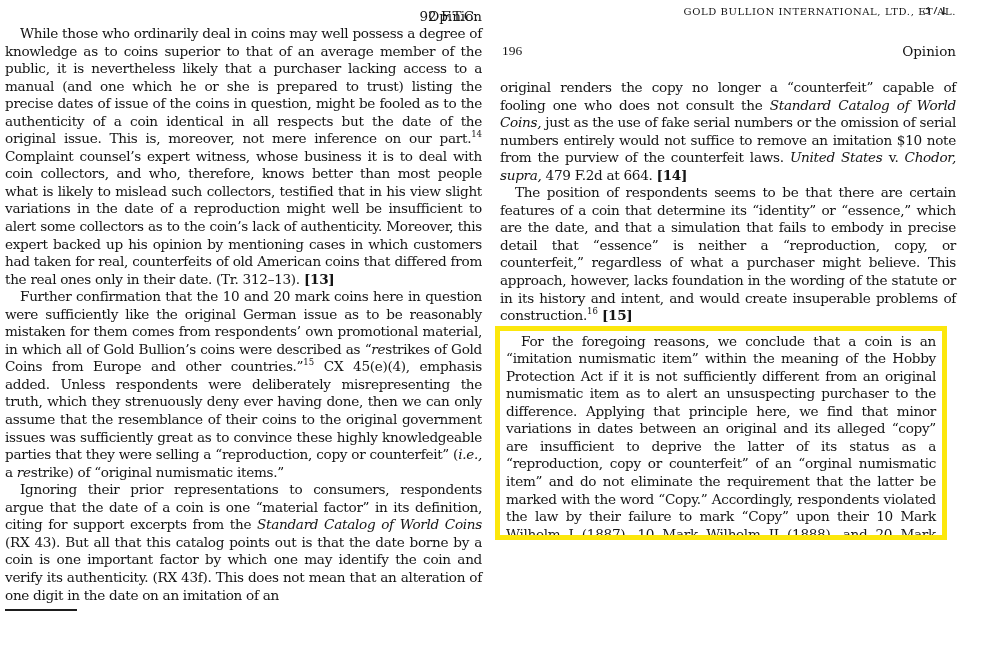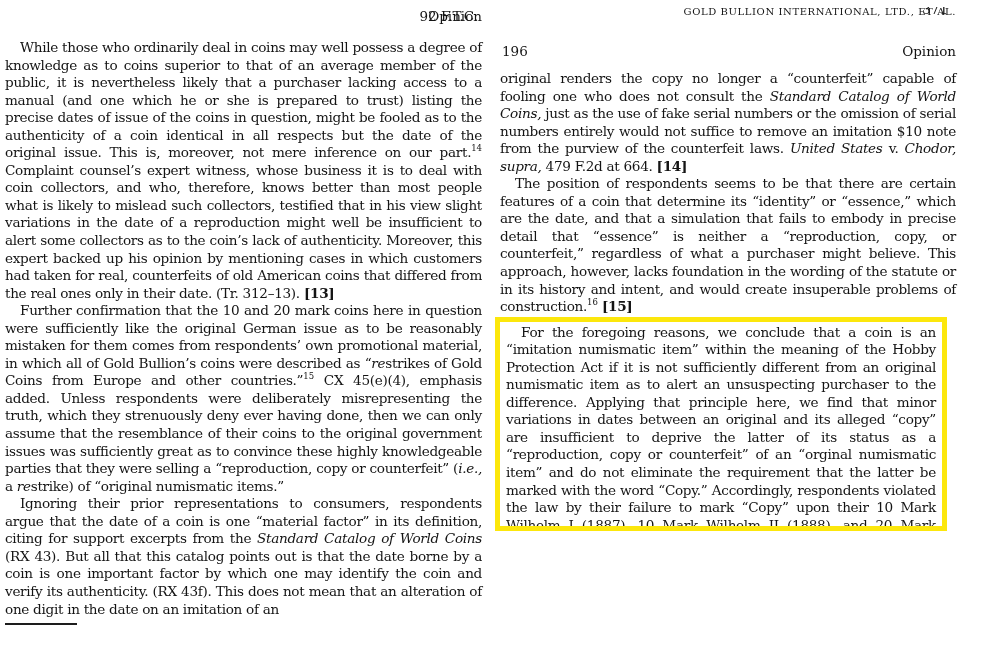--- a/index.html
+++ b/index.html
@@ -10,32 +10,32 @@
   }
   .page { position:absolute; top:0; }
   .page-left  { left:5px;   width:477px; }
   .page-right { left:500px; width:456px; }
 
   .runhead { position:relative; height:17px; font-size:13.5px; }
   .page-left .runhead { margin-top:8px; }
   .page-right .runhead { margin-top:6px; }
   .rh-center { position:absolute; left:0; right:0; text-align:right; }
   .rh-right  { position:absolute; right:4px; top:0; }
-  .rh-left   { position:absolute; left:2px; top:0; }
+  .rh-left   { position:absolute; left:2px; top:0;font-family:Liberation Serif, serif; }
   .case-title { letter-spacing:0.6px; font-size:10px; }
 
   
   .clip-num { position:absolute; right:8px; top:1px; height:9px; overflow:hidden; }
   .clip-num > span { display:block; margin-top:-6px; font-size:13.5px; }
 
   .runhead2 { position:relative; height:17px; font-size:13.5px; margin-top:20px; }
 
-  .body { margin-top:14px; font-size:13.6px; line-height:17.55px;
+  .body { font-size:13.6px; line-height:17.55px;
           text-align:justify; letter-spacing:-0.3px; }
-  .page-right .body { margin-top:10px; }
+  .page-right .body { margin-top:19px; }
   p { margin:0; }
   p.indent   { text-indent:15px; }
   p.noindent { text-indent:0; }
   sup { font-size:8.5px; line-height:0; letter-spacing:0; }
   b   { font-weight:bold; }
   i   { font-style:italic; }
 
   .hlbox {
     box-sizing:border-box;
     margin:1px 0 0 -5px;

